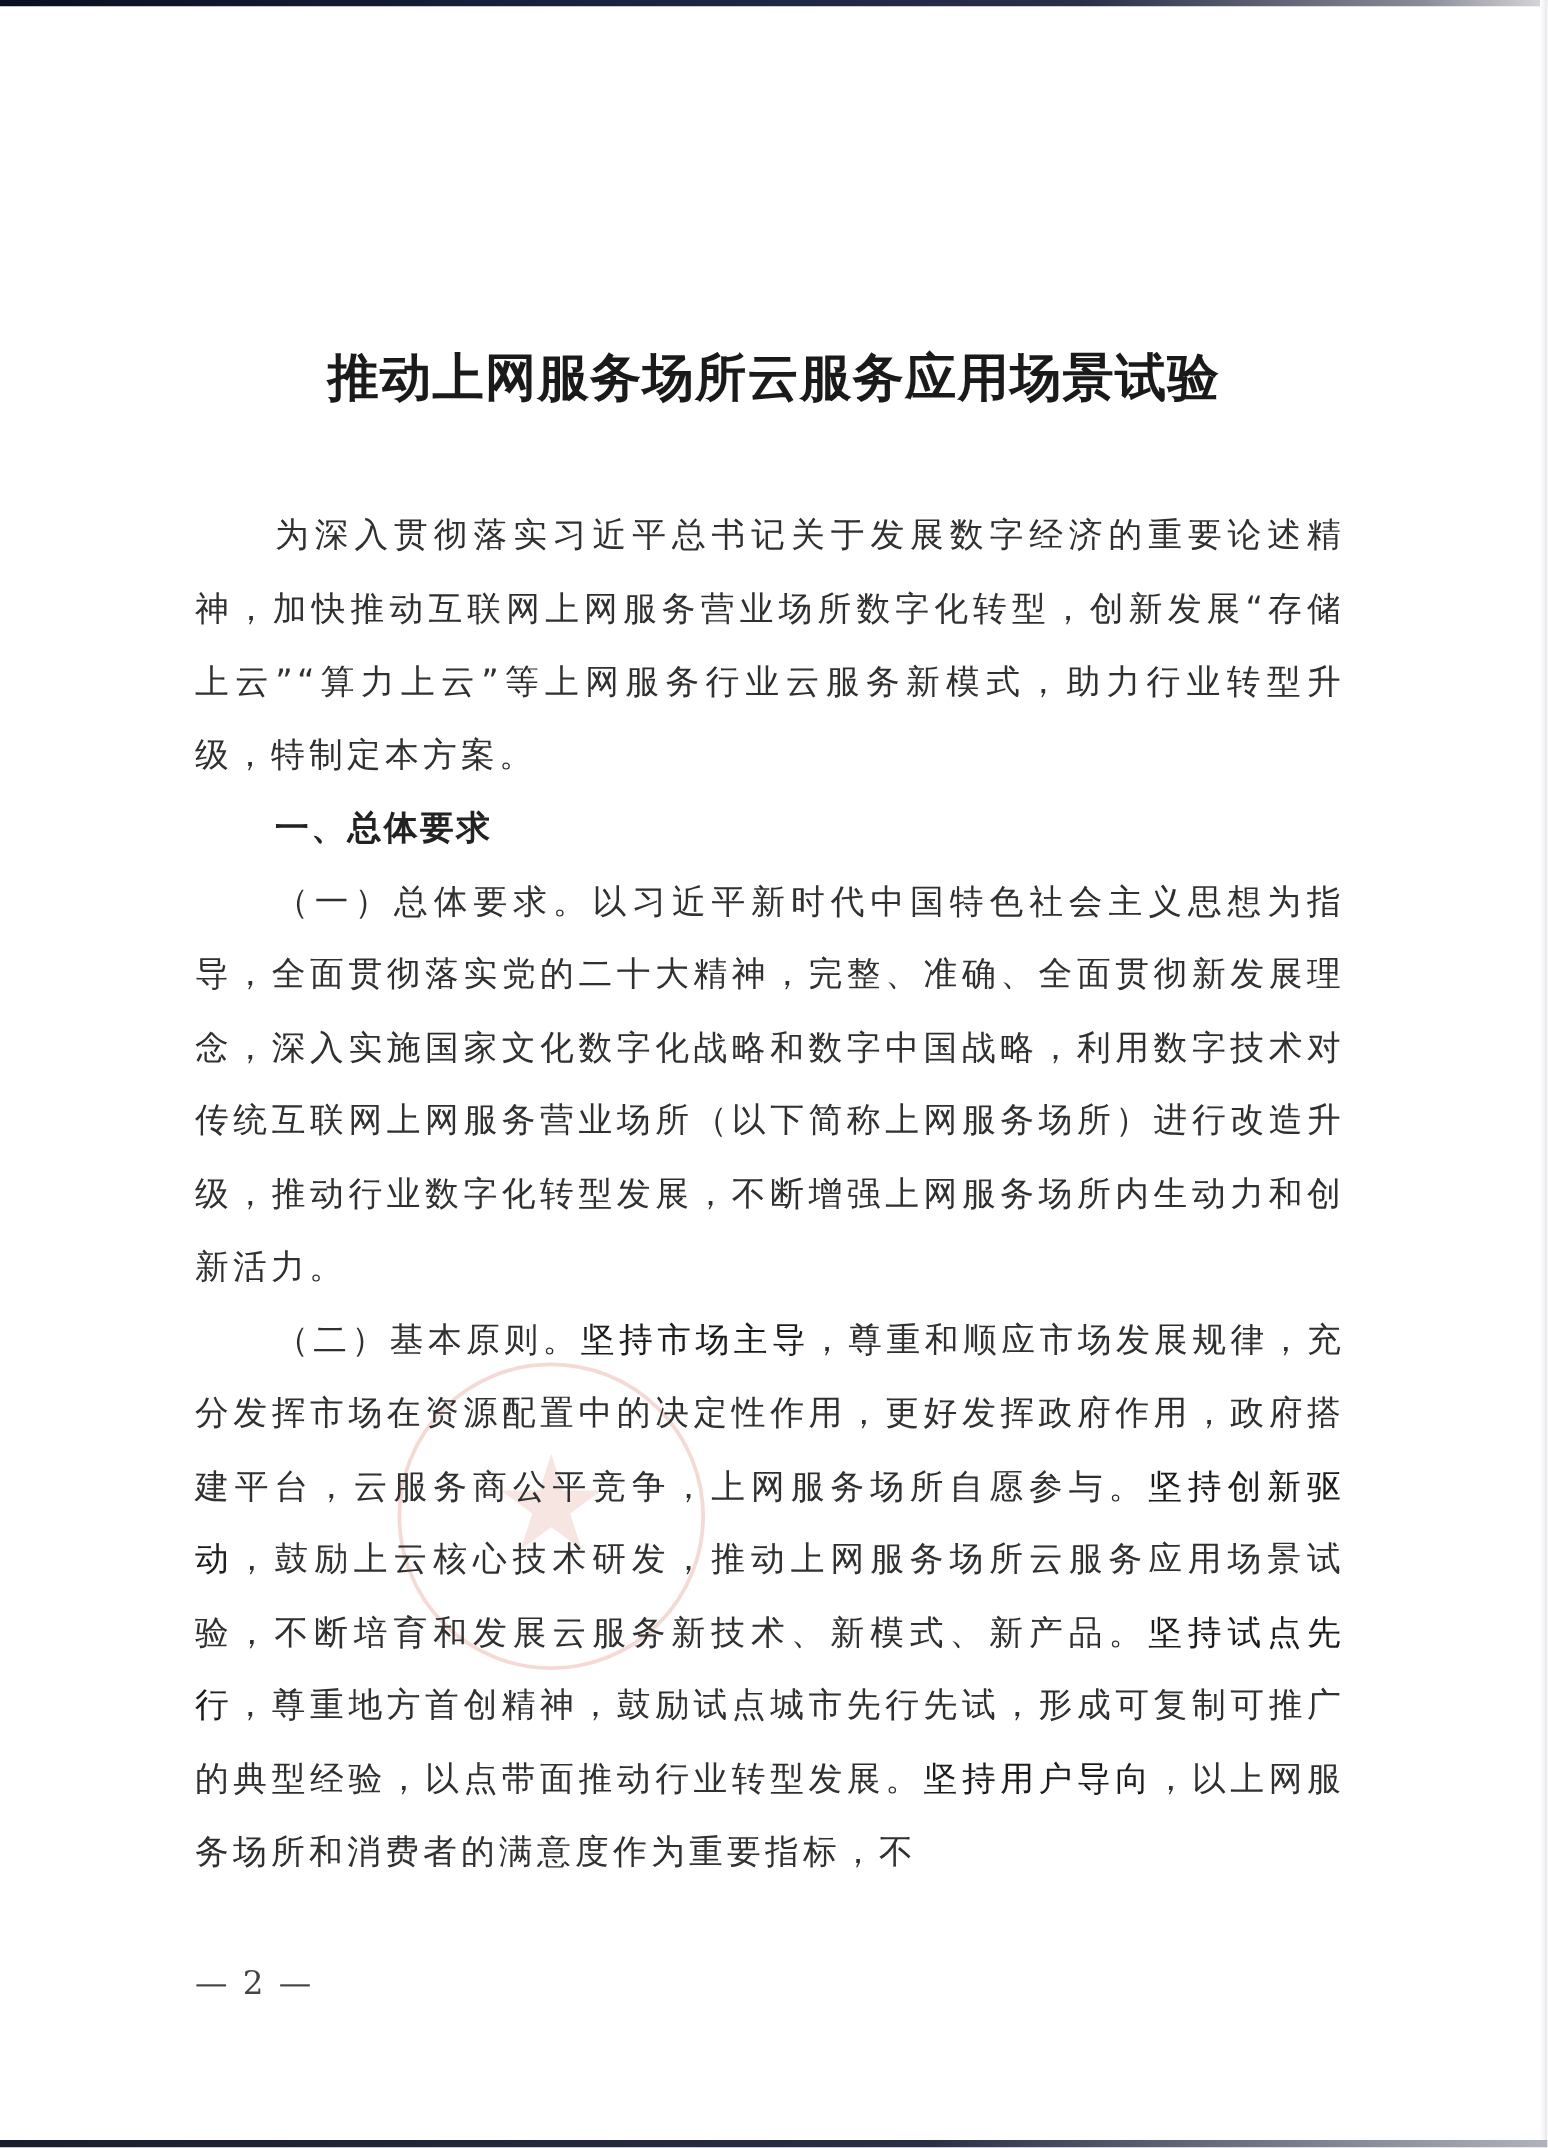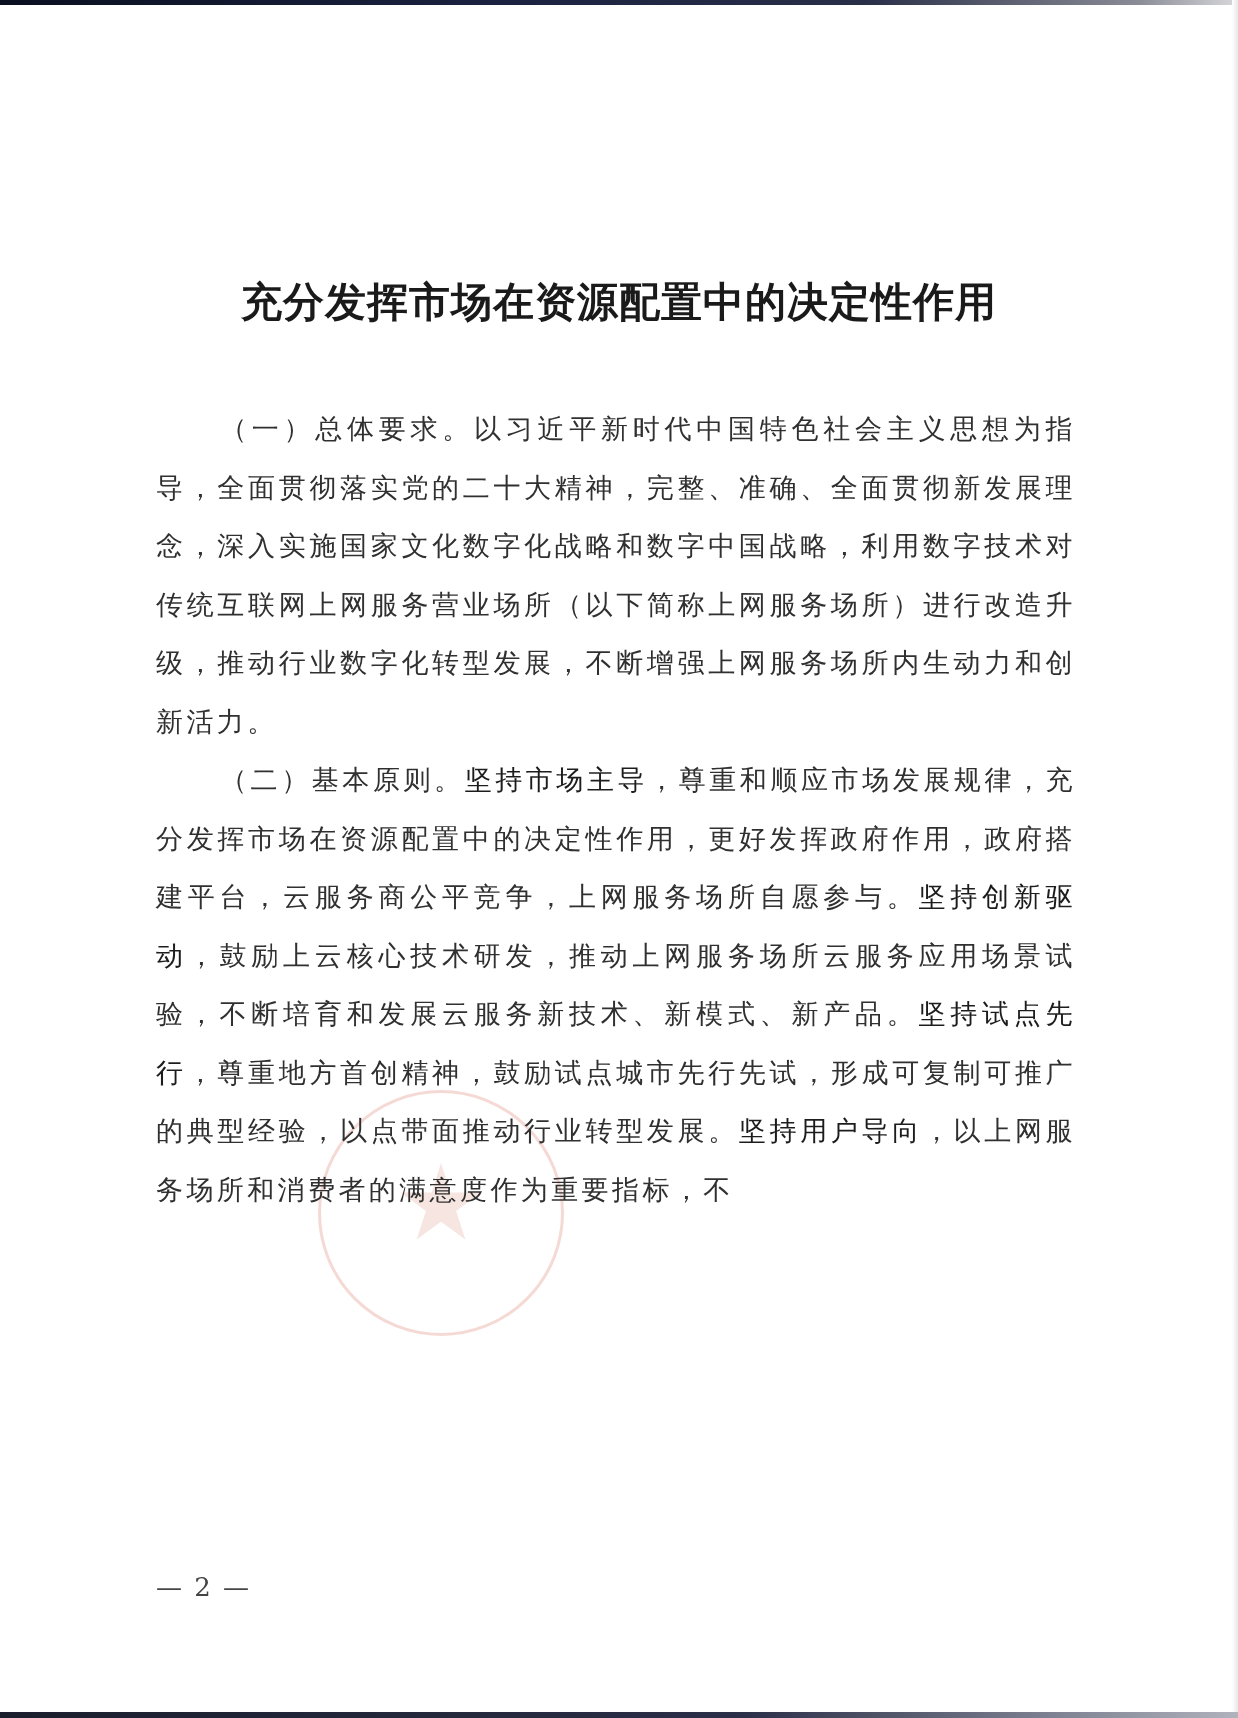--- a/index.html
+++ b/index.html
@@ -111,24 +111,26 @@
 
 <div class="page">
   <div class="top-edge"></div>
   <div class="right-edge"></div>
   <div class="bottom-edge"></div>
 
   <div class="seal">
     <div class="seal-star"></div>
   </div>
 
-  <div class="doc-title">充分发挥市场在资源配置中的决定性作用</div>
+  <div class="doc-title">推动上网服务场所云服务应用场景试验</div>
 
   <div class="body-text">
+    <p class="para">为深入贯彻落实习近平总书记关于发展数字经济的重要论述精神，加快推动互联网上网服务营业场所数字化转型，创新发展“存储上云”“算力上云”等上网服务行业云服务新模式，助力行业转型升级，特制定本方案。</p>
 
+    <p class="heading-1">一、总体要求</p>
 
     <p class="para"><span>（一）总体要求。</span><span>以习近平新时代中国特色社会主义思想为指导，全面贯彻落实党的二十大精神，完整、准确、全面贯彻新发展理念，深入实施国家文化数字化战略和数字中国战略，利用数字技术对传统互联网上网服务营业场所（以下简称上网服务场所）进行改造升级，推动行业数字化转型发展，不断增强上网服务场所内生动力和创新活力。</span></p>
 
     <p class="para"><span>（二）基本原则。</span><span class="bold">坚持市场主导</span><span>，尊重和顺应市场发展规律，充分发挥市场在资源配置中的决定性作用，更好发挥政府作用，政府搭建平台，云服务商公平竞争，上网服务场所自愿参与。</span><span class="bold">坚持创新驱动</span><span>，鼓励上云核心技术研发，推动上网服务场所云服务应用场景试验，不断培育和发展云服务新技术、新模式、新产品。</span><span class="bold">坚持试点先行</span><span>，尊重地方首创精神，鼓励试点城市先行先试，形成可复制可推广的典型经验，以点带面推动行业转型发展。</span><span class="bold">坚持用户导向</span><span>，以上网服务场所和消费者的满意度作为重要指标，不</span></p>
   </div>
 
   <div class="page-number">— 2 —</div>
 </div>
 
 </body></html>

